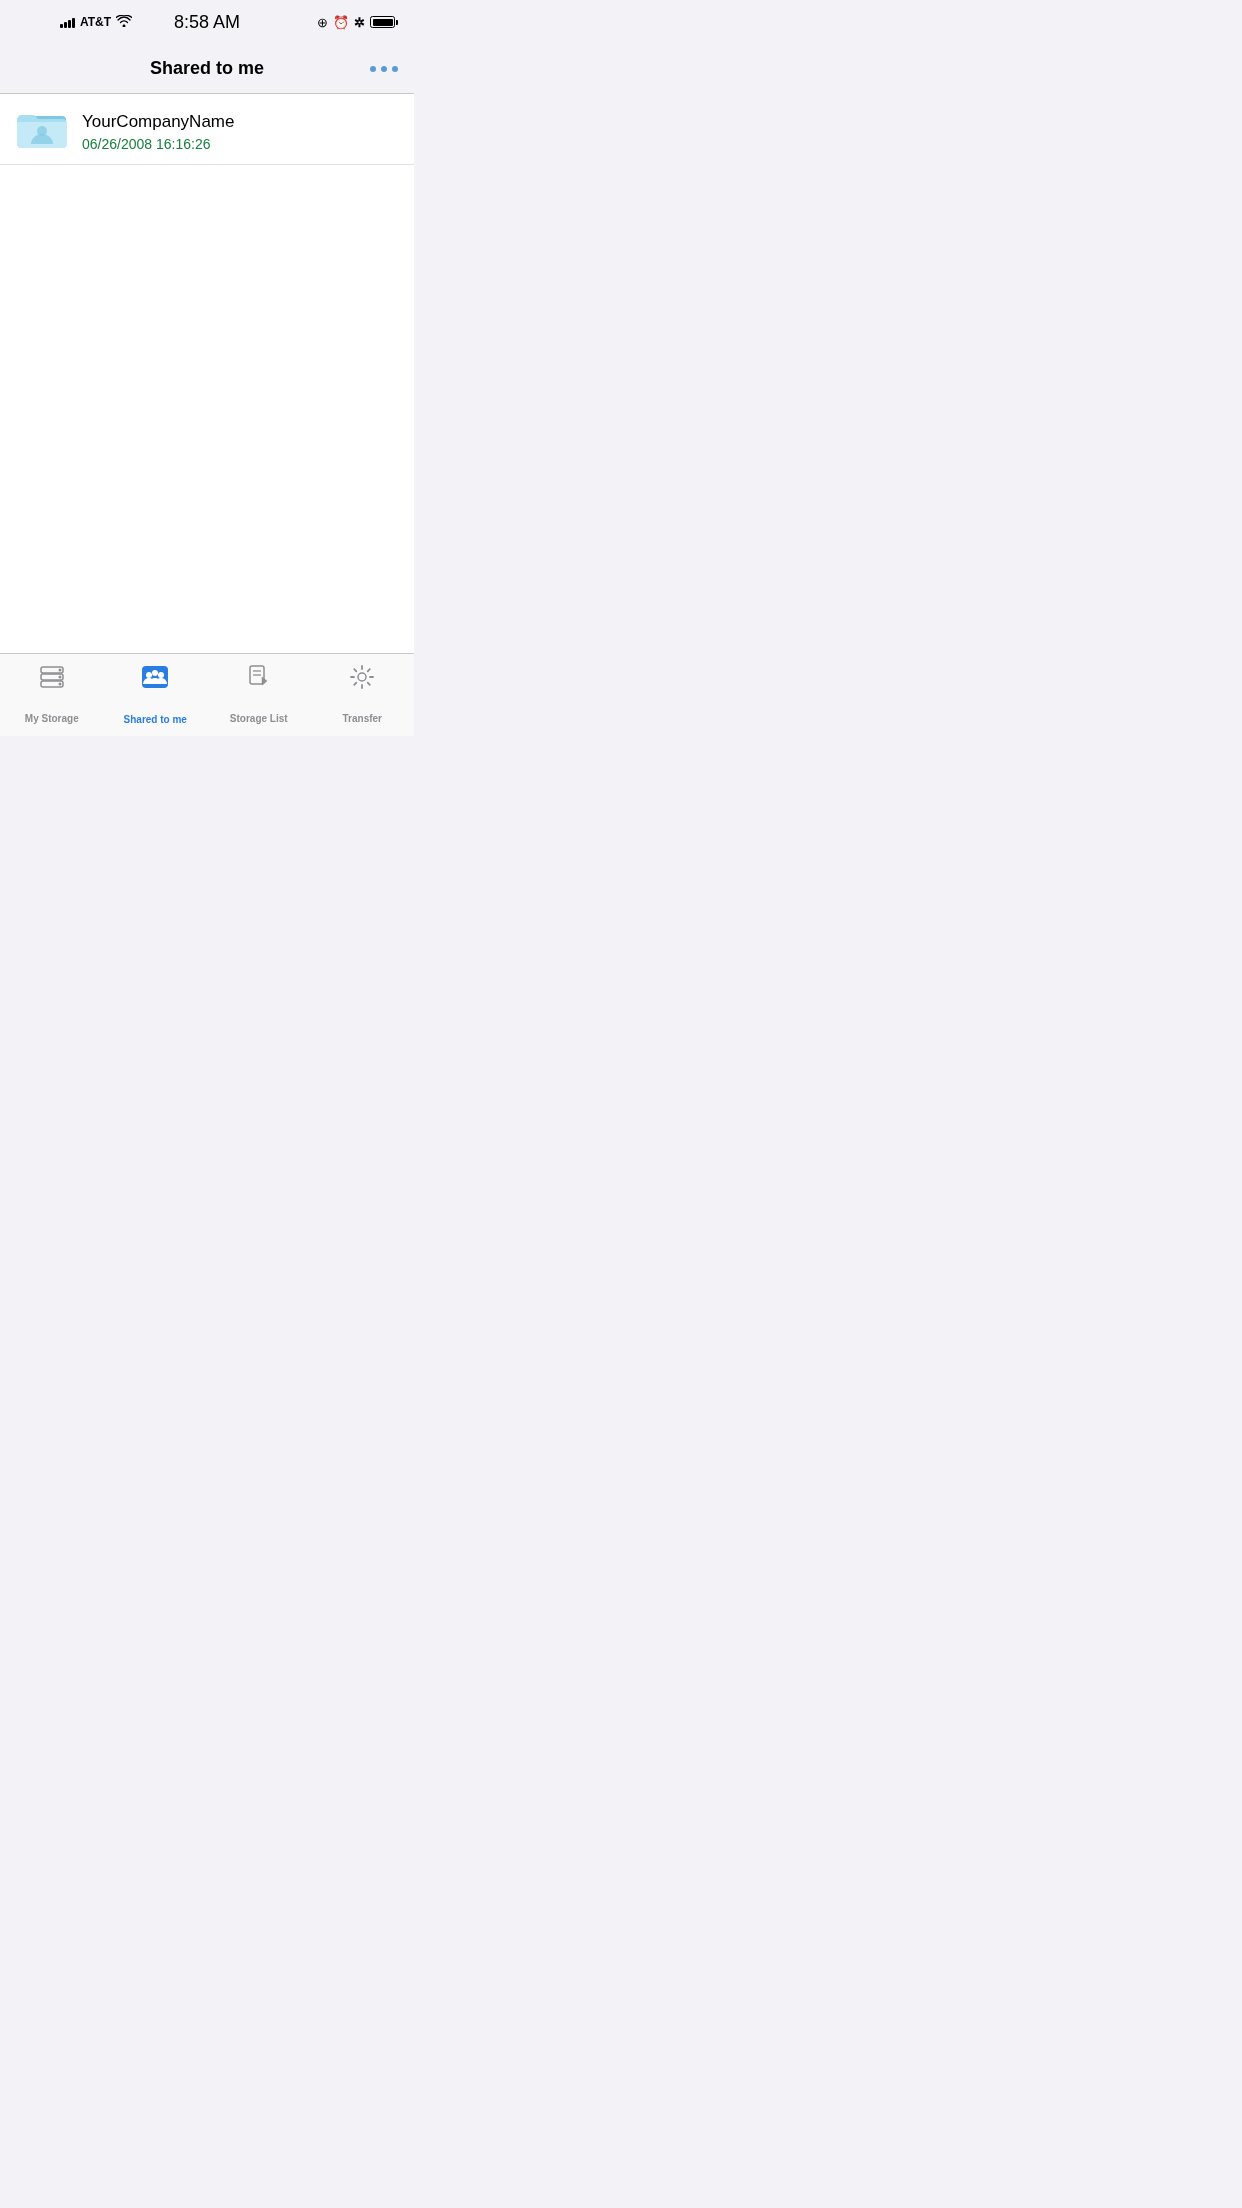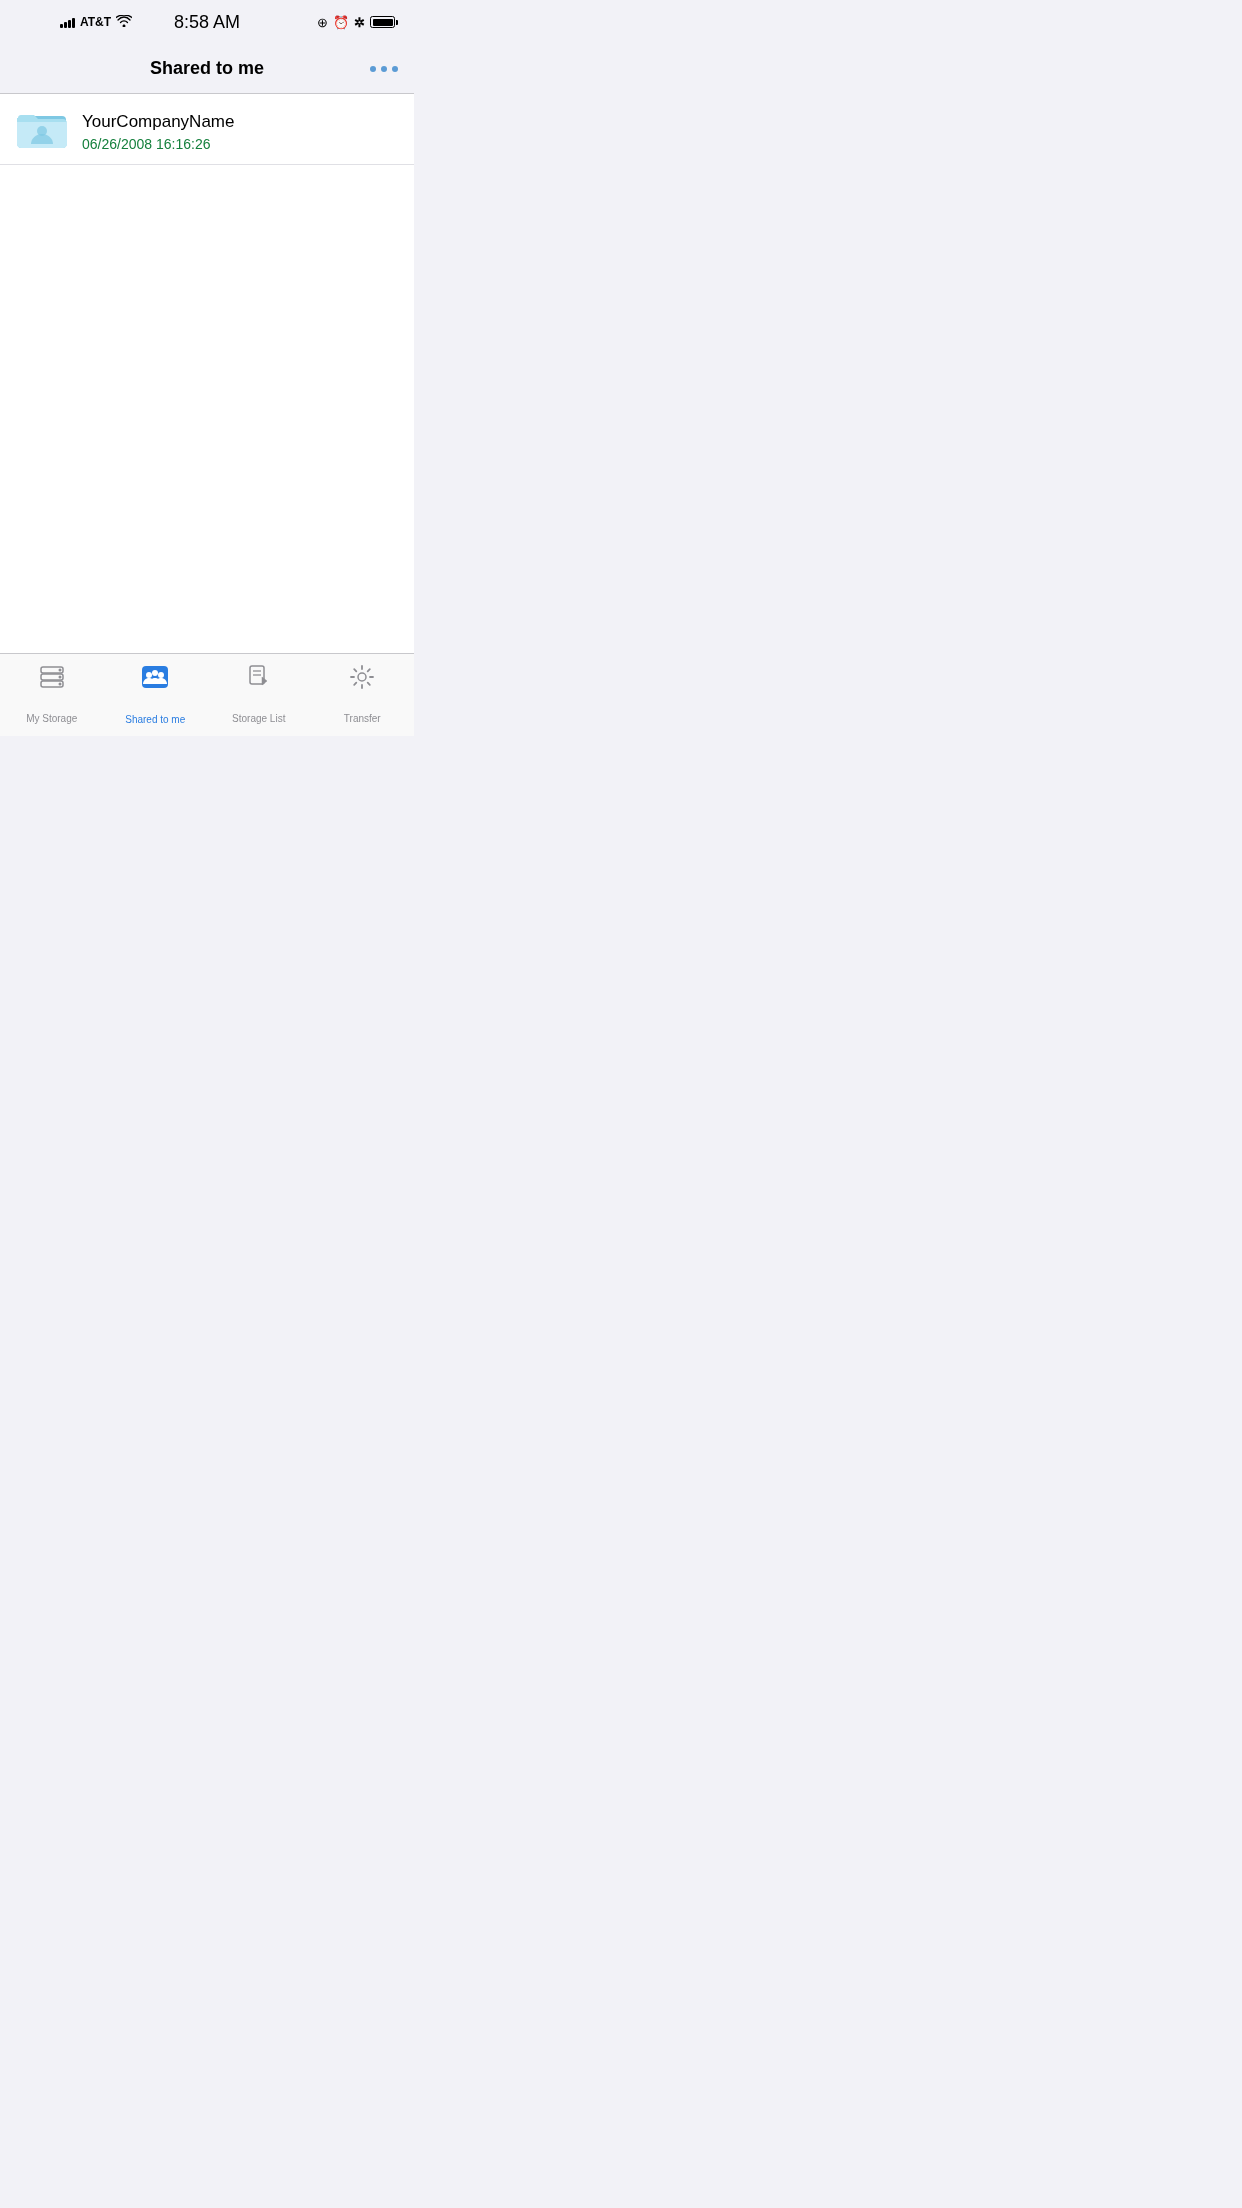--- a/index.html
+++ b/index.html
@@ -192,20 +192,21 @@
     .tab-item {
       flex: 1;
       display: flex;
       flex-direction: column;
       align-items: center;
       justify-content: center;
       gap: 16px;
       cursor: pointer;
       padding-top: 8px;
       padding-bottom: 12px;
+      font-weight: bold;
     }
 
     .tab-label {
       font-size: 10px;
       color: #8e8e93;
     }
 
     .tab-label.active {
       color: #2a7de1;
     }

